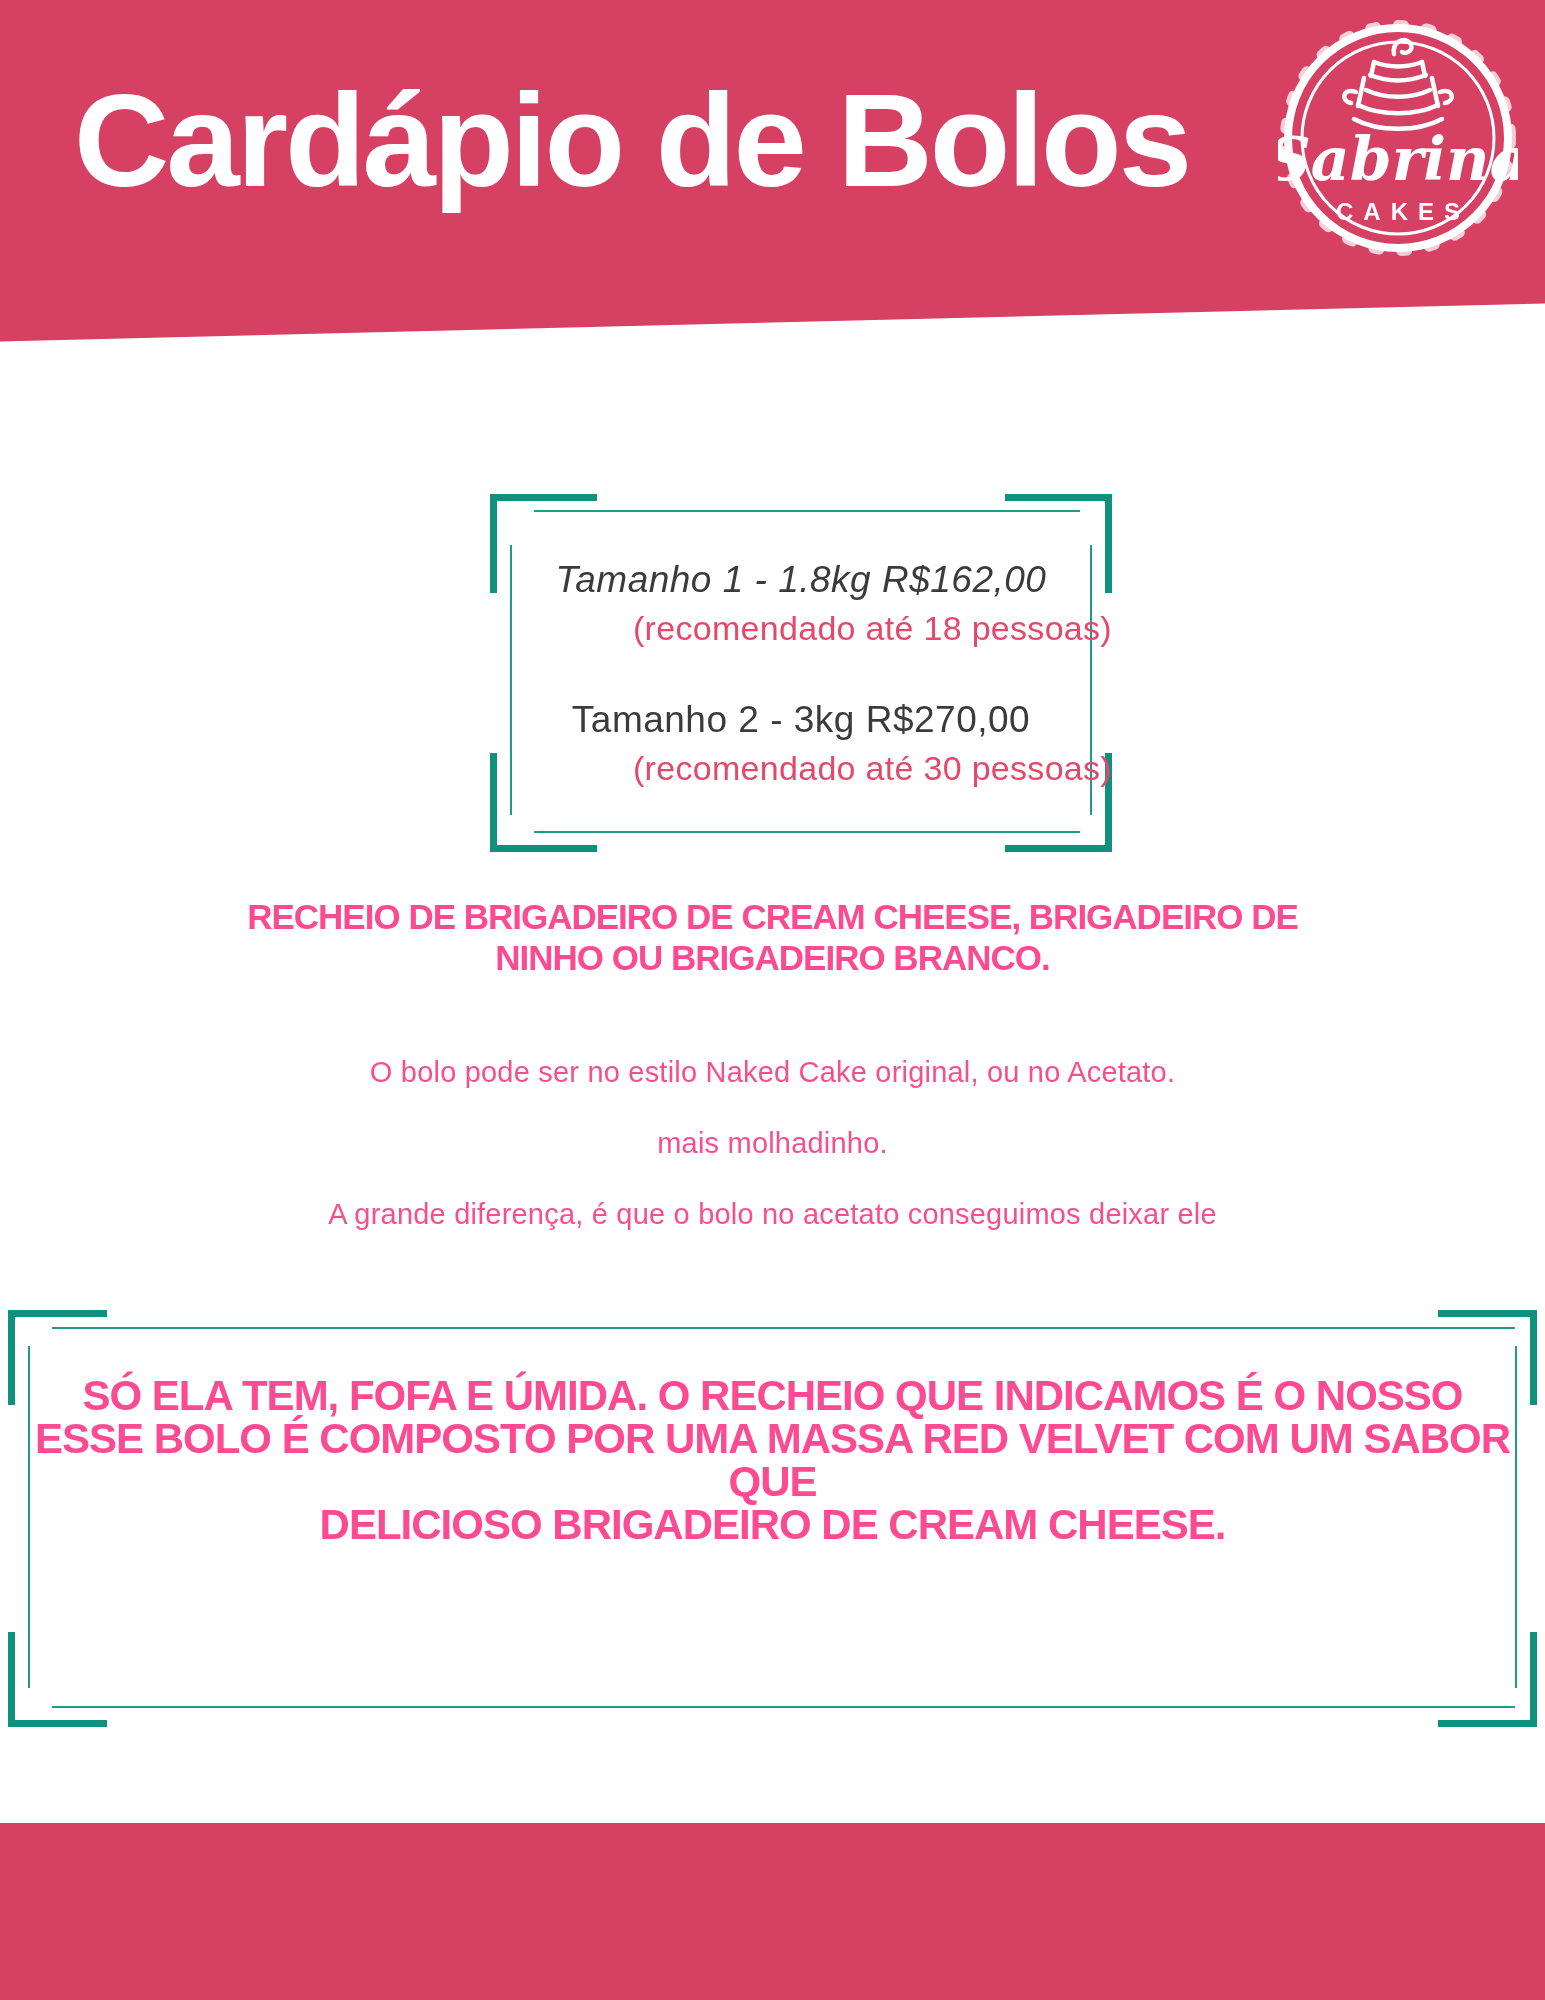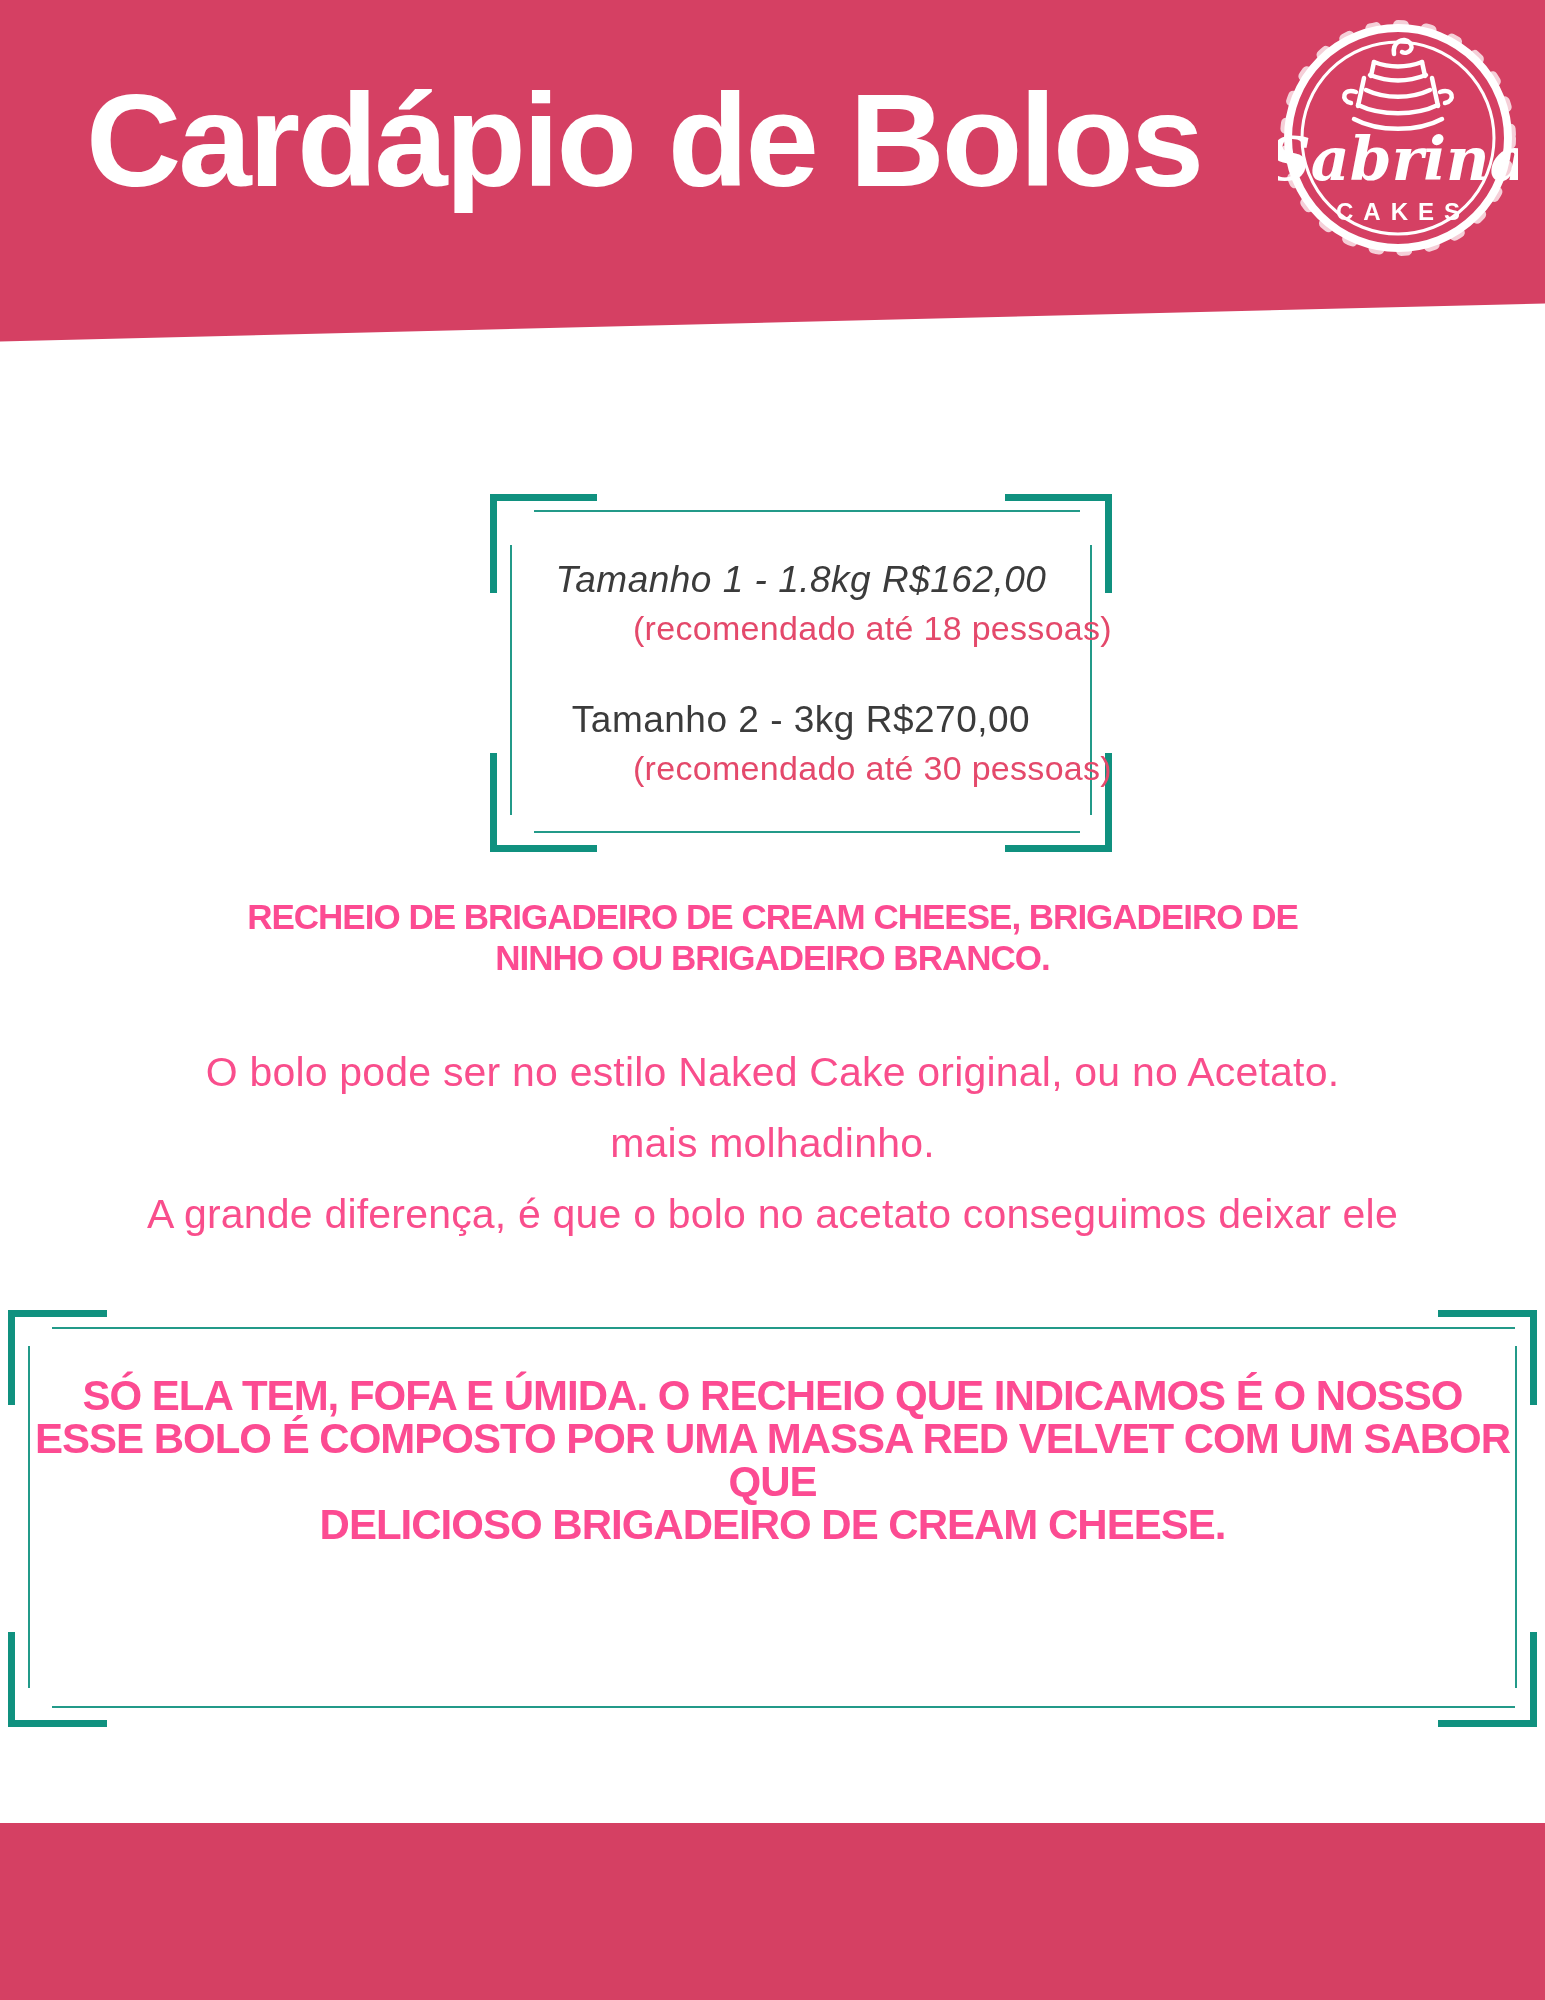--- a/index.html
+++ b/index.html
@@ -15,21 +15,21 @@
     position:relative;width:1545px;height:2000px;background:#ffffff;
     overflow:hidden;font-family:"Liberation Sans",sans-serif;
   }
   
   .header-band{
     position:absolute;left:0;top:0;width:1545px;height:345px;
     background:var(--raspberry);
     clip-path:polygon(0 0,100% 0,100% 88%,0 99%);
   }
   .page-title{
-    position:absolute;left:86px;top:75px;width:1220px;
+    position:absolute;left:74px;top:75px;width:1220px;
     color:#ffffff;font-size:132px;line-height:132px;font-weight:800;
     letter-spacing:-3px;white-space:nowrap;
   }
   .logo{position:absolute;left:1278px;top:18px;width:240px;height:240px;}
   
   .product-title{
     position:absolute;left:0;top:376px;width:100%;text-align:center;
     color:var(--teal);font-size:72px;line-height:80px;font-weight:800;letter-spacing:-1px;
   }
   
@@ -51,21 +51,21 @@
     position:absolute;left:0;right:0;text-align:right;
     font-size:34px;line-height:34px;color:var(--crimson);letter-spacing:.3px;
   }
   
   .filling-note{
     position:absolute;left:0;top:896px;width:100%;text-align:center;
     color:var(--hotpink);font-size:35px;line-height:41px;font-weight:800;letter-spacing:-1px;
   }
   .style-paragraph{
     position:absolute;left:0;top:1037px;width:100%;text-align:center;
-    color:var(--softpink);font-size:41px;line-height:71px;font-weight:400;letter-spacing:.2px;
+    color:var(--softpink);font-size:29px;line-height:71px;font-weight:400;letter-spacing:.2px;
   }
   .description-text{
     position:absolute;left:0;right:0;top:64px;text-align:center;
     color:var(--hotpink);font-size:42px;line-height:43px;font-weight:800;letter-spacing:-1px;
   }
   
   .footer-band{
     position:absolute;left:0;top:1823px;width:1545px;height:177px;
     background:var(--raspberry);
   }

